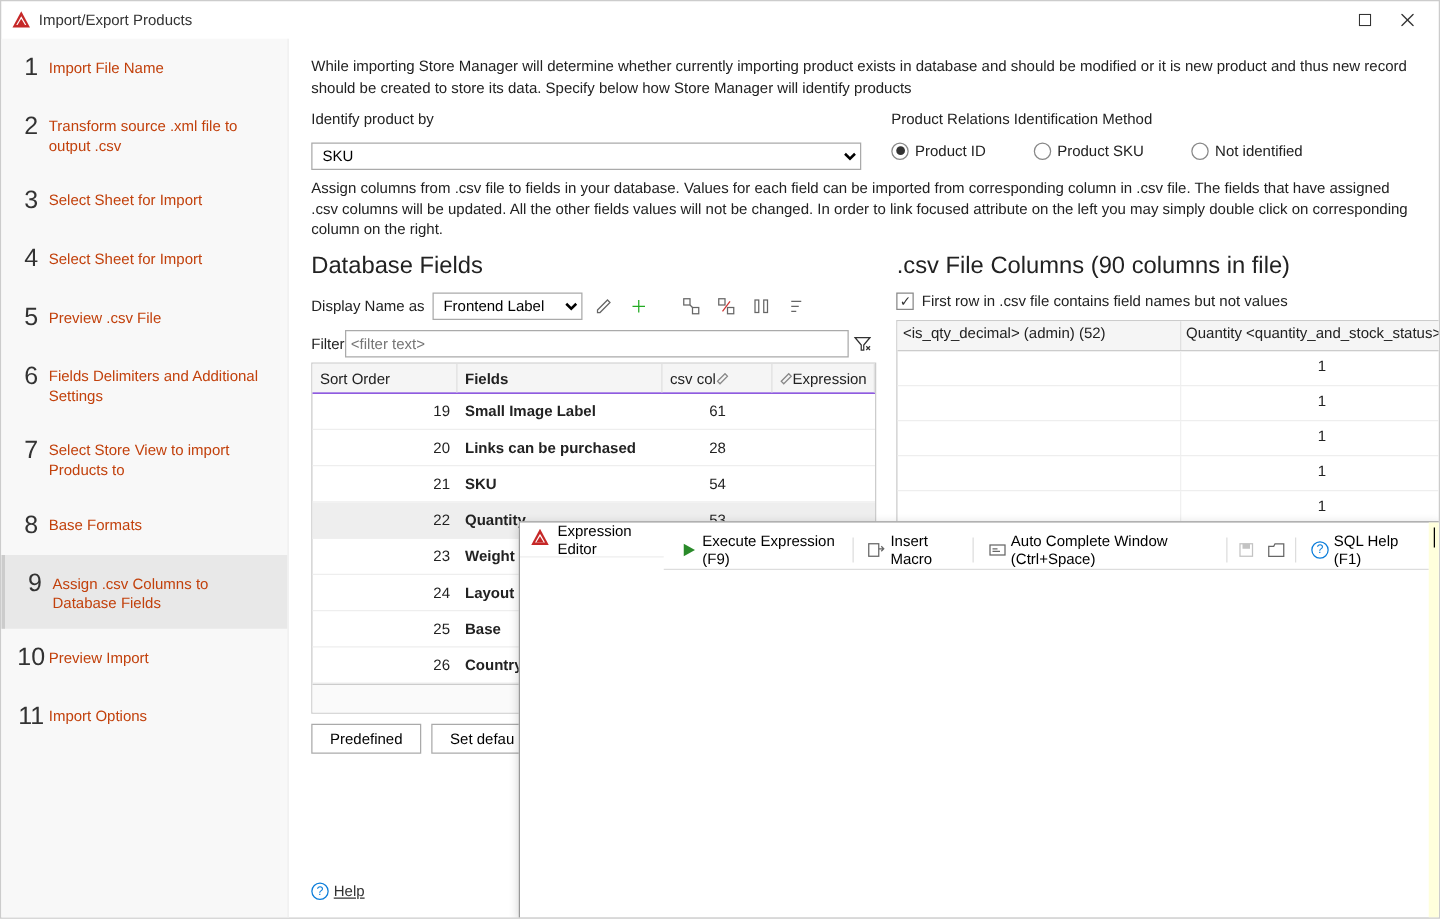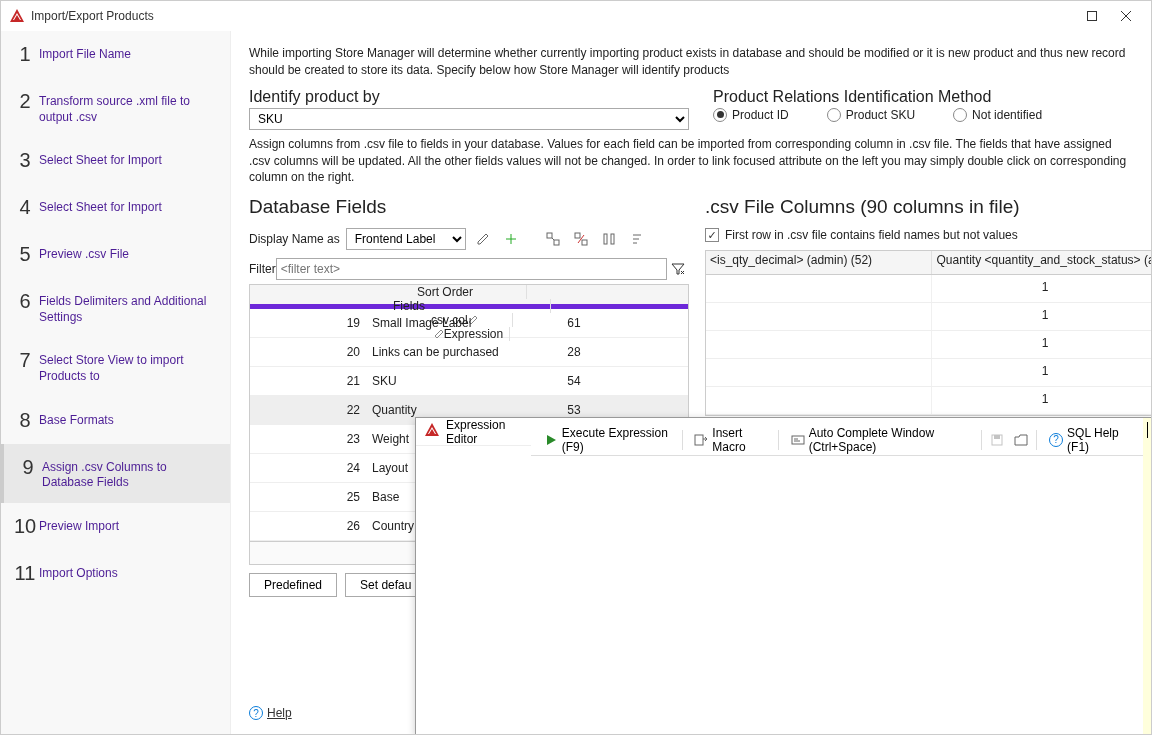--- a/index.html
+++ b/index.html
@@ -6,50 +6,50 @@
 body { width: 1152px; height: 735px; background: #fff; overflow: hidden; position: relative; border: 1px solid #ccc; }
 .titlebar { height: 30px; display: flex; align-items: center; padding: 0 8px; font-size: 12px; color: #333; }
 .titlebar .app-icon { width: 16px; height: 16px; margin-right: 6px; }
 .titlebar .title { flex: 1; }
 .titlebar .winbtn { width: 34px; height: 22px; display: flex; align-items: center; justify-content: center; cursor: pointer; }
 .main { display: flex; height: calc(100% - 30px); }
 .sidebar { width: 230px; background: #f8f8f8; border-right: 1px solid #eee; overflow-y: auto; }
 .step { display: flex; align-items: flex-start; padding: 12px 10px; cursor: pointer; }
 .step.active { background: #e8e8e8; border-left: 3px solid #ccc; }
 .step-num { font-size: 20px; font-weight: 300; width: 28px; text-align: center; color: #333; flex-shrink: 0; }
-.step-label { font-size: 12px; color: #4c1d95; padding-top: 4px; line-height: 1.3; }
+.step-label { font-size: 12px; color: #c2410c; padding-top: 4px; line-height: 1.3; }
 .content { flex: 1; padding: 14px 18px; font-size: 12px; color: #222; overflow: hidden; position: relative; }
 .desc { line-height: 1.45; margin-bottom: 8px; }
 .row-top { display: flex; gap: 24px; margin-bottom: 4px; }
 .col-identify { flex: 0 0 440px; }
 .col-relations { flex: 1; }
-.label-sm { font-size: 16px; margin-bottom: 2px; }
+.label-sm { font-size: 12px; margin-bottom: 12px; }
 .select-wide { width: 100%; height: 22px; border: 1px solid #aaa; background: #fff; font-size: 12px; padding: 0 4px; }
 .radio-row { display: flex; gap: 38px; align-items: center; margin-top: 0; }
 .radio-item { display: flex; align-items: center; gap: 5px; font-size: 12px; }
 .radio { width: 14px; height: 14px; border: 1px solid #888; border-radius: 50%; display: inline-flex; align-items: center; justify-content: center; }
 .radio.checked::after { content: ''; width: 7px; height: 7px; background: #333; border-radius: 50%; }
 .assign-desc { margin-top: 6px; margin-bottom: 10px; line-height: 1.4; }
 .two-col { display: flex; gap: 16px; }
 .db-col { flex: 0 0 440px; }
 .csv-col { flex: 1; }
 .section-title { font-size: 19px; font-weight: 400; margin-bottom: 10px; }
 .display-row { display: flex; align-items: center; gap: 6px; margin-bottom: 8px; margin-top: 10px; }
 .select-sm { height: 22px; border: 1px solid #aaa; background: #fff; font-size: 12px; padding: 0 4px; }
 .iconbtn { width: 22px; height: 22px; display: inline-flex; align-items: center; justify-content: center; cursor: pointer; }
 .filter-row { display: flex; align-items: center; gap: 0; margin-bottom: 4px; }
 .filter-input { flex: 1; height: 22px; border: 1px solid #aaa; padding: 0 4px; font-size: 12px; color: #0f172a; }
 .grid { border: 1px solid #ccc; }
-.grid-header { display: flex; background: #f5f5f5; border-bottom: 5px solid #6d28d9; font-size: 12px; height: 24px; align-items: center; flex-direction: column; }
+.grid-header { display: flex; background: #f5f5f5; border-bottom: 1px solid #6d28d9; font-size: 12px; height: 24px; align-items: center; }
 .grid-header > div { border-right: 1px solid #e0e0e0; padding: 0 6px; height: 100%; display: flex; align-items: center; }
 .grid-row { display: flex; border-bottom: 1px solid #eee; height: 29px; align-items: center; font-size: 12px; }
 .grid-row.sel { background: #eee; }
 .grid-row > div { padding: 0 6px; }
 .c-so { width: 116px; text-align: right; }
-.c-fld { width: 164px; }
+.c-fld { width: 164px; font-weight: bold; }
 .c-csv { width: 88px; text-align: center; }
 .c-exp { flex: 1; }
 .grid-footer { text-align: center; padding: 4px; font-size: 12px; border-top: 1px solid #ccc; background: #fafafa; }
 .btn-row { display: flex; gap: 8px; margin-top: 8px; }
 .btn { border: 1px solid #aaa; background: #fff; height: 24px; padding: 0 14px; font-size: 12px; cursor: pointer; }
 .checkbox-row { display: flex; align-items: center; gap: 6px; margin-bottom: 8px; font-size: 12px; }
 .chk { width: 14px; height: 14px; border: 1px solid #888; display: inline-flex; align-items: center; justify-content: center; }
 .chk.checked::after { content: '✓'; font-size: 11px; color: #333; }
 .csv-grid { border: 1px solid #ccc; }
 .csv-grid-header { display: flex; background: #f5f5f5; border-bottom: 1px solid #ccc; height: 24px; font-size: 12px; }

